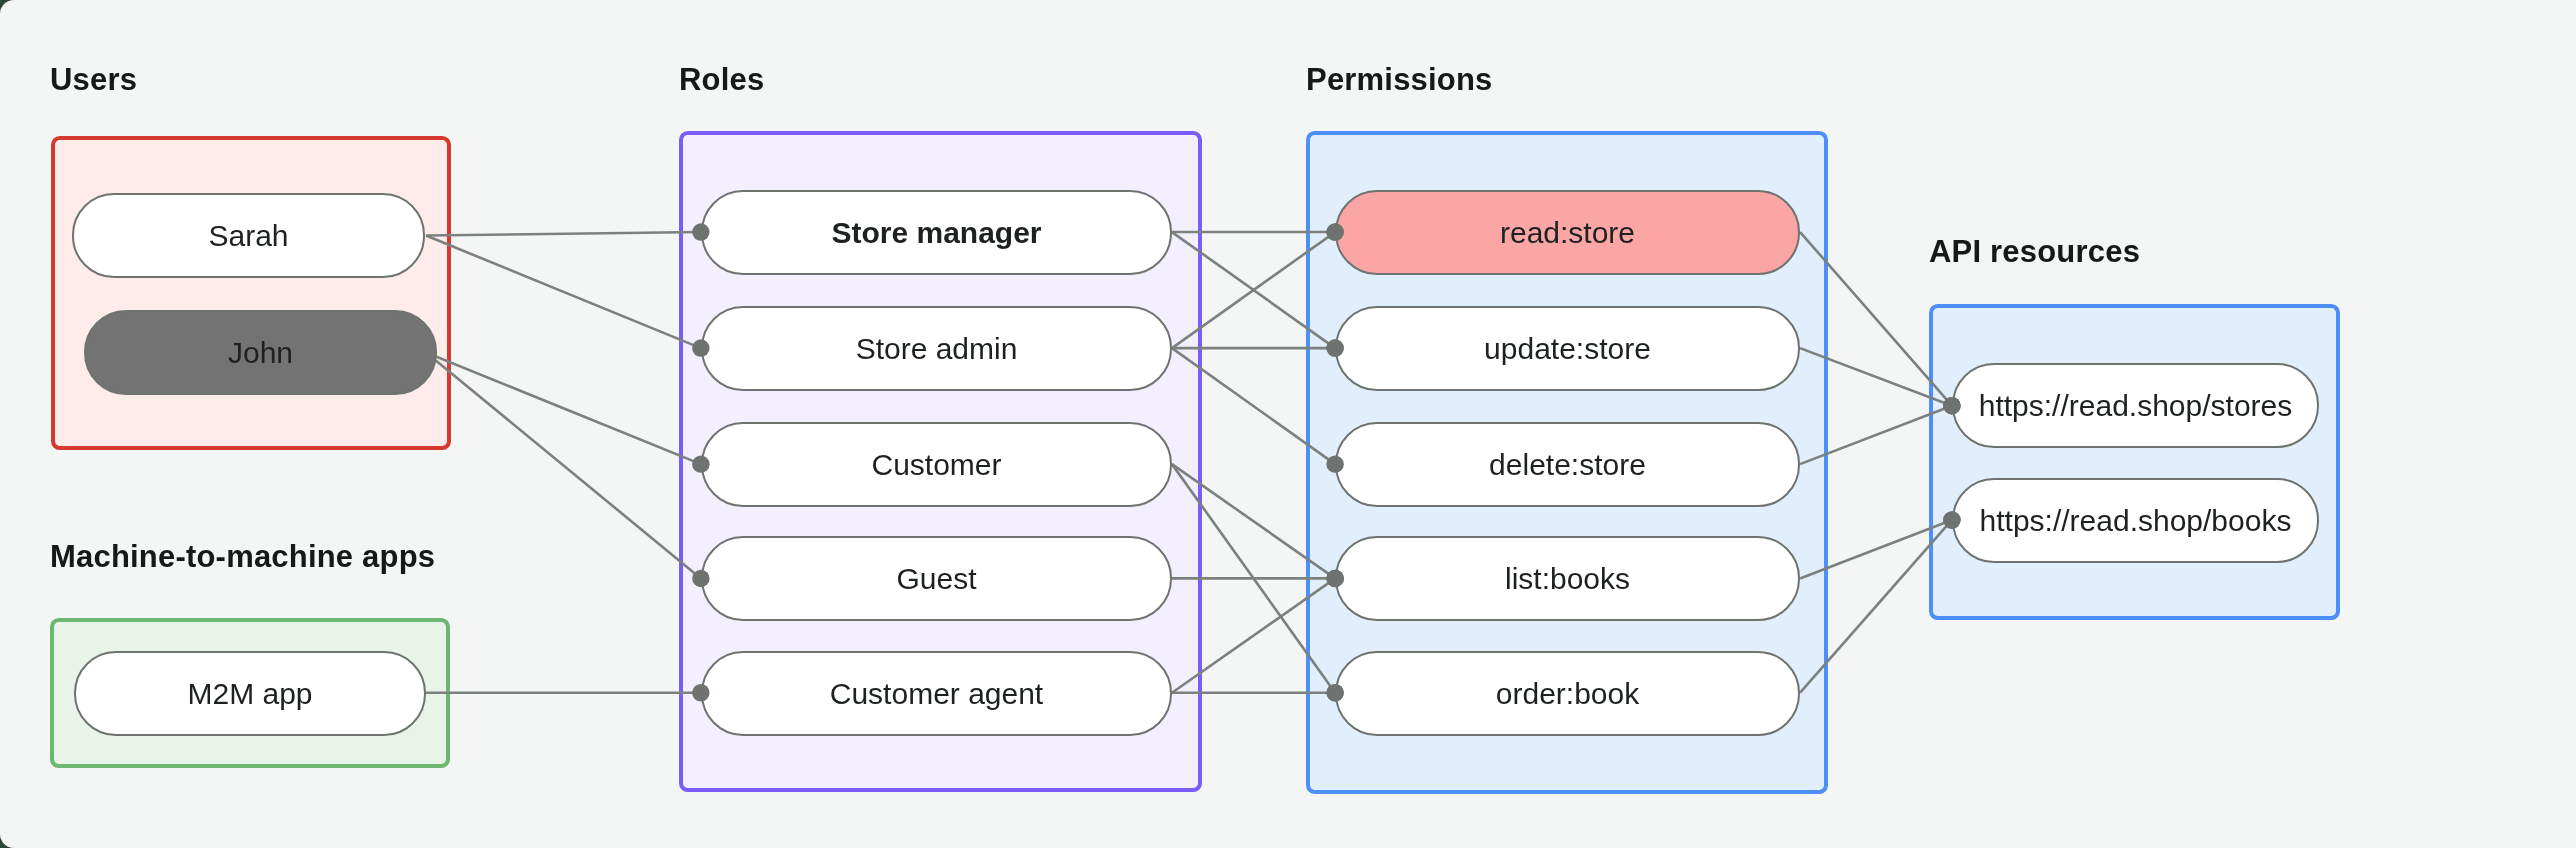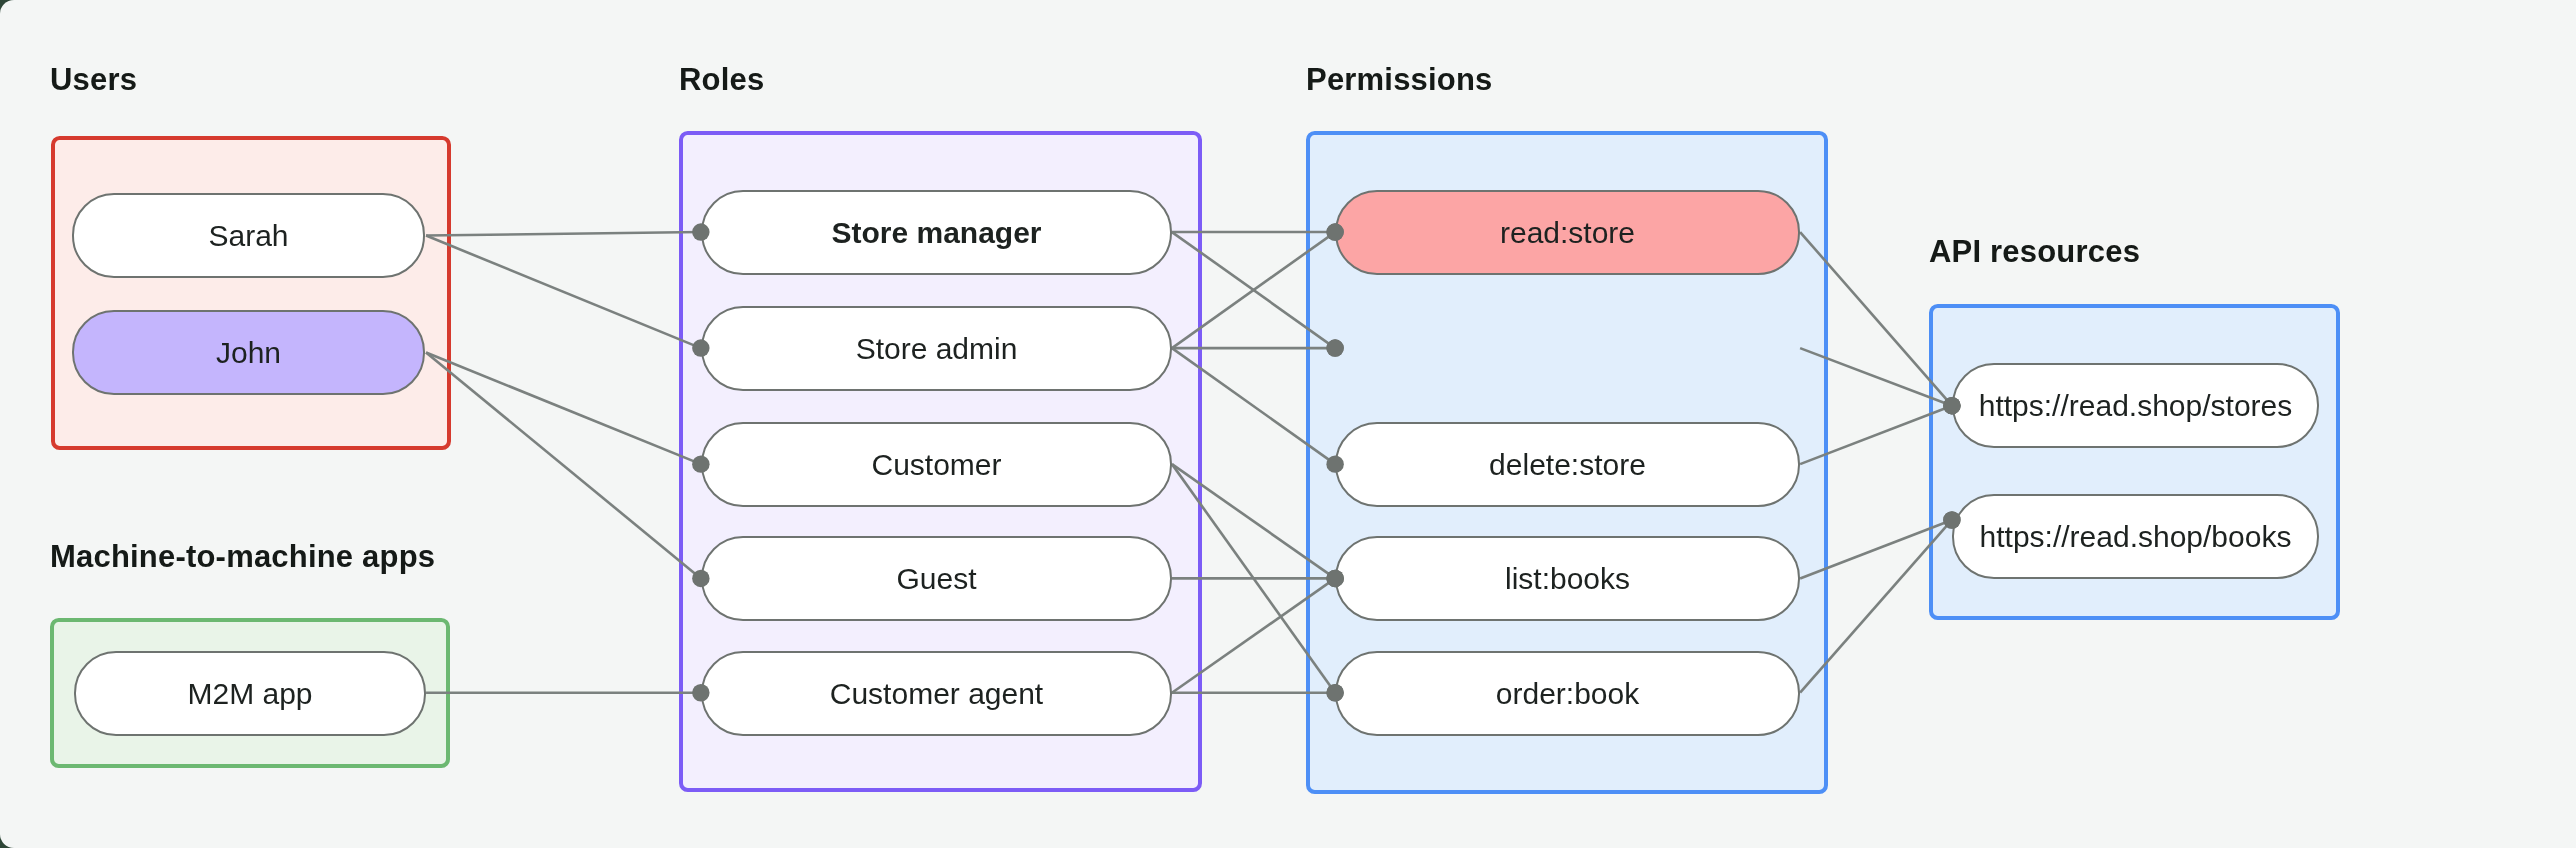--- a/index.html
+++ b/index.html
@@ -81,33 +81,34 @@
         <line x1="1343" y1="794" x2="1530" y2="794" stroke="#7b817f" stroke-width="3"></line>
         <line x1="2063" y1="266" x2="2237" y2="465" stroke="#7b817f" stroke-width="3"></line>
         <line x1="2063" y1="399" x2="2237" y2="465" stroke="#7b817f" stroke-width="3"></line>
         <line x1="2063" y1="532" x2="2237" y2="465" stroke="#7b817f" stroke-width="3"></line>
         <line x1="2063" y1="663" x2="2237" y2="596" stroke="#7b817f" stroke-width="3"></line>
         <line x1="2063" y1="794" x2="2237" y2="596" stroke="#7b817f" stroke-width="3"></line>
       </svg>
 
     <div id="pill-layer">
         <div class="pill" style="left: 72px; top: 193px; width: 353px; border-color: rgb(110, 115, 112); background: rgb(255, 255, 255); color: rgb(29, 34, 32);">Sarah</div>
-        <div class="pill" style="left: 72px; top: 310px; width: 353px; border-color: rgb(110, 115, 112); background: #c4b5fd; color: rgb(29, 34, 32);">John</div>
+        <div class="pill" style="left: 84px; top: 310px; width: 353px; border-color: rgb(110, 115, 112); background: #737373; color: rgb(29, 34, 32);">John</div>
         <div class="pill" style="left: 74px; top: 651px; width: 352px; border-color: rgb(110, 115, 112); background: rgb(255, 255, 255); color: rgb(29, 34, 32);">M2M app</div>
         <div class="pill" style="left: 701px; top: 190px; width: 471px; border-color: rgb(110, 115, 112); background: rgb(255, 255, 255); color: rgb(29, 34, 32); font-weight: bold;">Store manager</div>
         <div class="pill" style="left: 701px; top: 306px; width: 471px; border-color: rgb(110, 115, 112); background: rgb(255, 255, 255); color: rgb(29, 34, 32);">Store admin</div>
         <div class="pill" style="left: 701px; top: 422px; width: 471px; border-color: rgb(110, 115, 112); background: rgb(255, 255, 255); color: rgb(29, 34, 32);">Customer</div>
         <div class="pill" style="left: 701px; top: 536px; width: 471px; border-color: rgb(110, 115, 112); background: rgb(255, 255, 255); color: rgb(29, 34, 32);">Guest</div>
         <div class="pill" style="left: 701px; top: 651px; width: 471px; border-color: rgb(110, 115, 112); background: rgb(255, 255, 255); color: rgb(29, 34, 32);">Customer agent</div>
         <div class="pill" style="left: 1335px; top: 190px; width: 465px; border-color: rgb(110, 115, 112); background: #fca5a5; color: rgb(29, 34, 32);">read:store</div>
+        <div class="pill" style="left: 1335px; top: 306px; width: 465px; border-color: rgb(110, 115, 112); background: rgb(255, 255, 255); color: rgb(29, 34, 32);">update:store</div>
         <div class="pill" style="left: 1335px; top: 422px; width: 465px; border-color: rgb(110, 115, 112); background: rgb(255, 255, 255); color: rgb(29, 34, 32);">delete:store</div>
         <div class="pill" style="left: 1335px; top: 536px; width: 465px; border-color: rgb(110, 115, 112); background: rgb(255, 255, 255); color: rgb(29, 34, 32);">list:books</div>
         <div class="pill" style="left: 1335px; top: 651px; width: 465px; border-color: rgb(110, 115, 112); background: rgb(255, 255, 255); color: rgb(29, 34, 32);">order:book</div>
         <div class="pill" style="left: 1952px; top: 363px; width: 367px; border-color: rgb(110, 115, 112); background: rgb(255, 255, 255); color: rgb(29, 34, 32);">https://read.shop/stores</div>
-        <div class="pill" style="left: 1952px; top: 494px; width: 367px; border-color: rgb(110, 115, 112); background: rgb(255, 255, 255); color: rgb(29, 34, 32); text-align: right;">https://read.shop/books</div>
+        <div class="pill" style="left: 1952px; top: 478px; width: 367px; border-color: rgb(110, 115, 112); background: rgb(255, 255, 255); color: rgb(29, 34, 32); text-align: right;">https://read.shop/books</div>
       </div>
 
     <svg id="dot-layer" width="2576" height="848" viewBox="0 0 2952 972">
         <circle cx="803" cy="266" r="10" fill="#6e7370"></circle>
         <circle cx="803" cy="399" r="10" fill="#6e7370"></circle>
         <circle cx="803" cy="532" r="10" fill="#6e7370"></circle>
         <circle cx="803" cy="663" r="10" fill="#6e7370"></circle>
         <circle cx="803" cy="794" r="10" fill="#6e7370"></circle>
         <circle cx="1530" cy="266" r="10" fill="#6e7370"></circle>
         <circle cx="1530" cy="399" r="10" fill="#6e7370"></circle>

